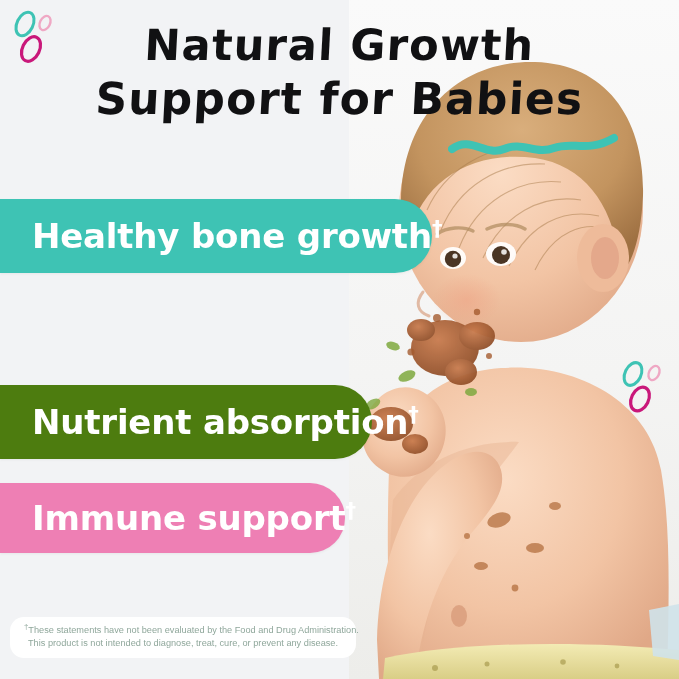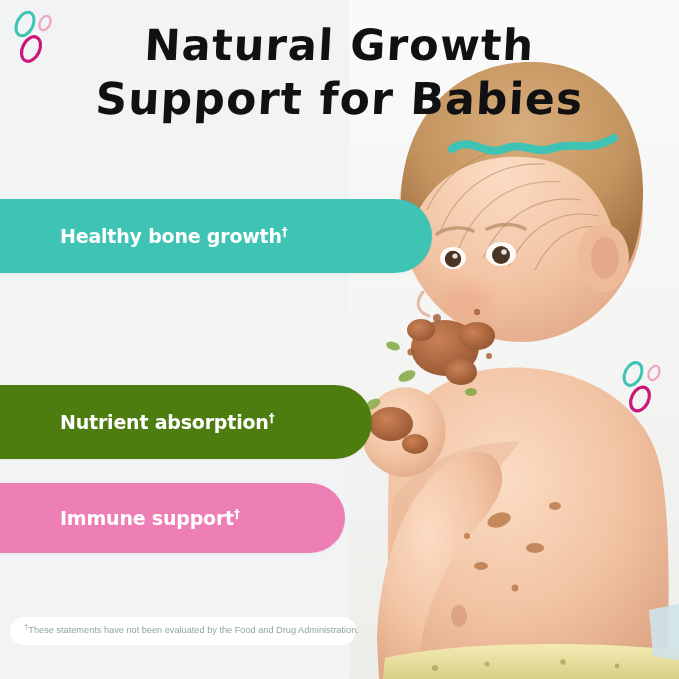--- a/index.html
+++ b/index.html
@@ -65,25 +65,24 @@
     align-items:center;
     border-top-right-radius:999px;
     border-bottom-right-radius:999px;
     z-index:4;
     box-shadow:0 1px 3px rgba(0,0,0,0.05);
   }
   .pill-label {
     color:#ffffff;
     font-family:"DejaVu Sans", sans-serif;
     font-weight:700;
-    font-size:19px;
+    font-size:34px;
     letter-spacing:-0.2px;
     padding-left:32px;
     white-space:nowrap;
-    margin-left:28px;
   }
   .pill-label sup {
     font-size:0.62em;
     vertical-align:super;
     line-height:0;
   }
 
   #pill-0 { top:199px; width:432px; height:74px; background:#3EC3B4; }
   #pill-1 { top:289px; width:410px; height:74px; background:#9D55C0; }
   #pill-2 { top:385px; width:372px; height:74px; background:#4d7c0f; }
@@ -289,15 +288,16 @@
   <div class="deco" id="deco-right">
     <svg width="64" height="64" viewBox="0 0 64 64" aria-hidden="true">
       <ellipse cx="17" cy="18" rx="8" ry="12" fill="none" stroke="#3EC3B4" stroke-width="3" transform="rotate(26 17 18)"></ellipse>
       <ellipse cx="38" cy="17" rx="5" ry="7.5" fill="none" stroke="#EFA8C4" stroke-width="2.4" transform="rotate(26 38 17)"></ellipse>
       <ellipse cx="24" cy="43" rx="8.5" ry="12.5" fill="none" stroke="#C9187A" stroke-width="3.2" transform="rotate(26 24 43)"></ellipse>
     </svg>
   </div>
 
   <div id="disclaimer">
     <span class="disclaim-line"><sup>†</sup><span>These statements have not been evaluated by the Food and Drug Administration.</span></span>
+    <span class="disclaim-line">This product is not intended to diagnose, treat, cure, or prevent any disease.</span>
   </div>
 
 </div>
 
 </body></html>

